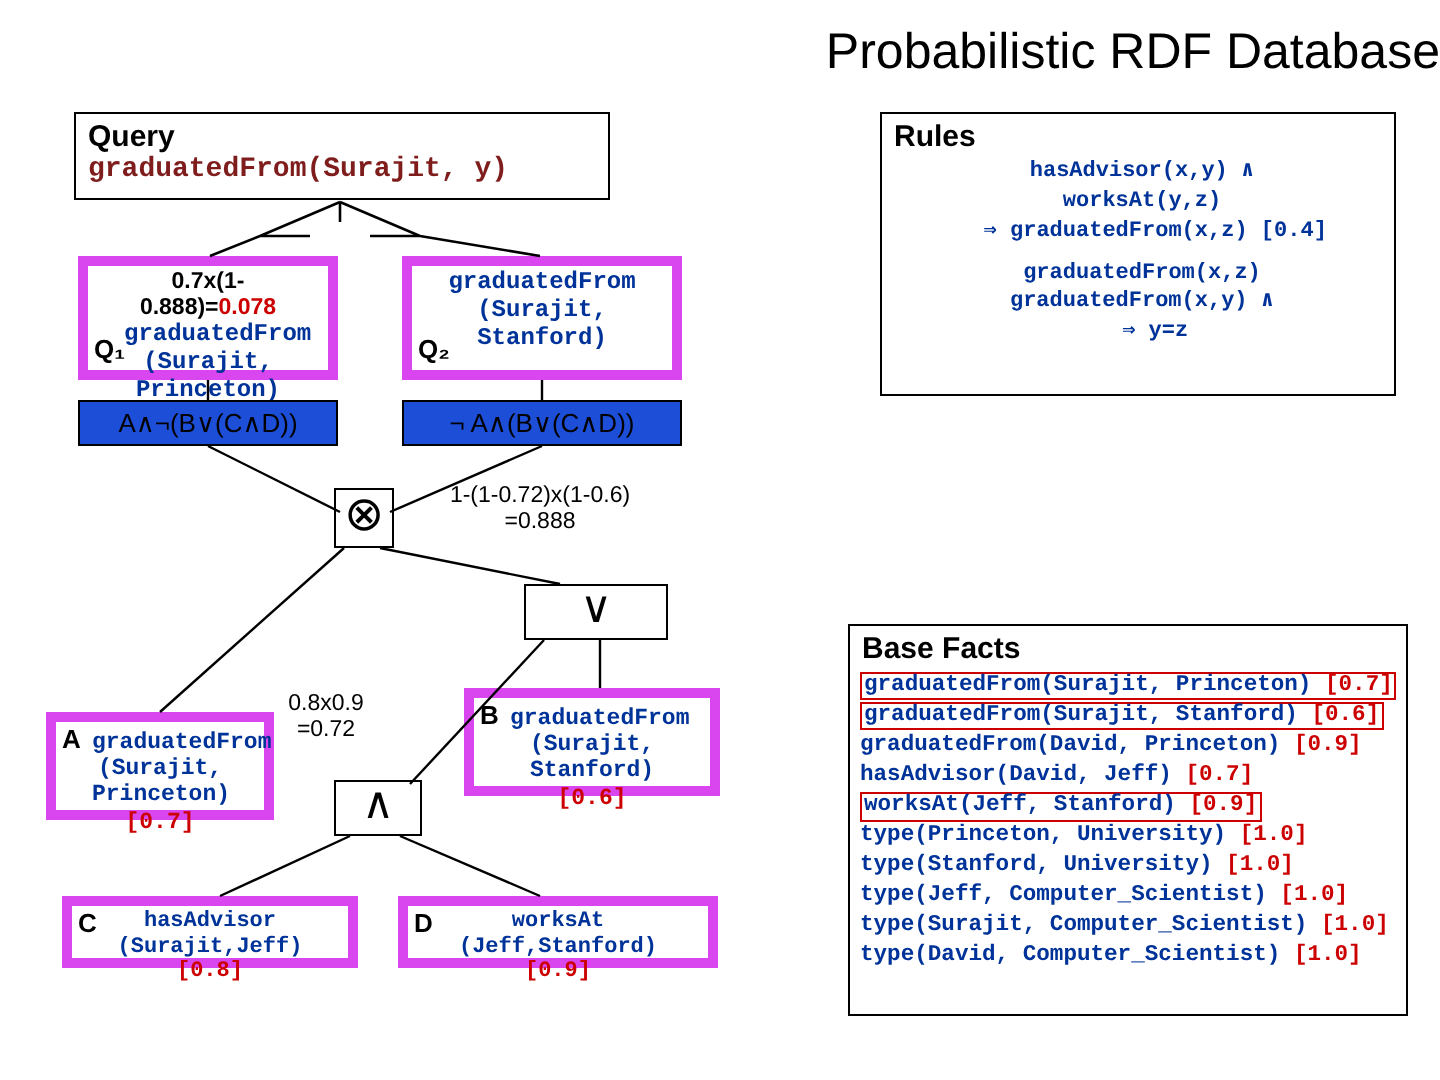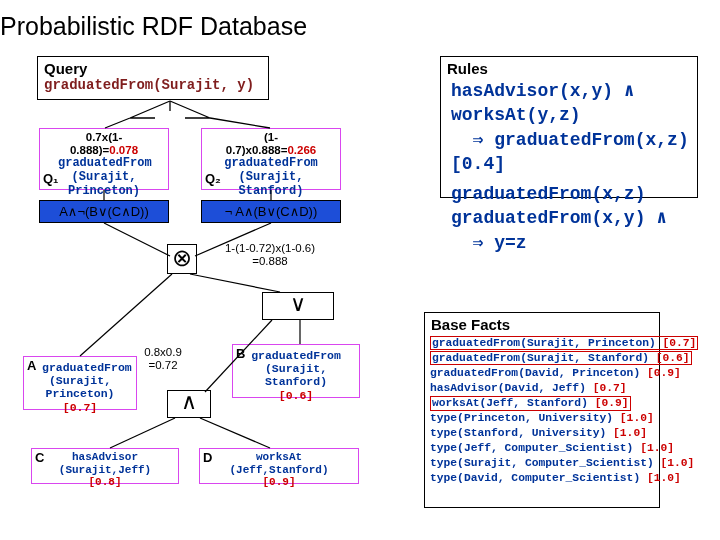--- a/index.html
+++ b/index.html
@@ -5,21 +5,21 @@
   * { box-sizing: border-box; margin: 0; padding: 0; }
   body {
     width: 720px;
     height: 540px;
     background: #fff;
     font-family: Arial, Helvetica, sans-serif;
     position: relative;
     overflow: hidden;
   }
   .title {
-    text-align: left;
+    text-align: right;
     font-size: 25px;
     padding-top: 12px;
     font-weight: normal;
   }
   .panel {
     position: absolute;
     border: 1px solid #000;
     background: #fff;
   }
   .panel-hdr {
@@ -30,39 +30,40 @@
   .query-body {
     font-family: "Courier New", monospace;
     font-weight: bold;
     color: #7f1d1d;
     font-size: 14px;
     padding: 0 6px 4px 6px;
   }
   .rules-body {
     font-family: "Courier New", monospace;
     font-weight: bold;
-    font-size: 18px;
+    font-size: 11px;
     padding: 2px 6px 6px 10px;
     line-height: 1.35;
+    text-align: center;
   }
   .rules-body .kw { color: #003399; }
   .facts-body {
     font-family: "Courier New", monospace;
     font-weight: bold;
     font-size: 11.3px;
     padding: 2px 4px 4px 4px;
     line-height: 1.32;
     color: #003399;
   }
   .facts-body .row { white-space: nowrap; padding: 0 1px; }
   .facts-body .p { color: #cc0000; }
   .facts-body .hl { border: 1.5px solid #cc0000; display: inline-block; padding: 0 1px; line-height: 1.1; margin: 0.5px 0; }
   .node {
     position: absolute;
-    border: 1px solid #d946ef;
+    border: 5px solid #d946ef;
     background: #fff;
     font-size: 11.5px;
     text-align: center;
     line-height: 1.15;
     padding: 2px 18px;
   }
   .node .calc { font-weight: bold; }
   .node .hlnum { color: #cc0000; }
   .node .pred { font-family: "Courier New", monospace; font-weight: bold; color: #003399; font-size: 12px;}
   .node .q { position: absolute; left: 3px; bottom: 2px; font-weight: bold; font-size: 13px; }
@@ -90,39 +91,39 @@
     text-align: center;
     line-height: 1.15;
   }
   svg.edges { position: absolute; left: 0; top: 0; pointer-events: none; }
 </style>
 </head>
 <body>
 
 <div class="title">Probabilistic RDF Database</div>
 
-<div class="panel" style="left:37px; top:56px; width:232px; height:44px;">
+<div class="panel" style="left:37px; top:56px; width:268px; height:44px;">
   <div class="panel-hdr">Query</div>
   <div class="query-body">graduatedFrom(Surajit, y)</div>
 </div>
 
 <div class="panel" style="left:424px; top:56px; width:258px; height:142px;margin-left:16px;">
   <div class="panel-hdr">Rules</div>
   <div class="rules-body">
     <div><span class="kw">hasAdvisor(x,y) ∧</span></div>
     <div><span class="kw">worksAt(y,z)</span></div>
     <div>&nbsp;&nbsp;<span class="kw">⇒ graduatedFrom(x,z) [0.4]</span></div>
     <div style="height:6px"></div>
     <div><span class="kw">graduatedFrom(x,z)</span></div>
     <div><span class="kw">graduatedFrom(x,y) ∧</span></div>
     <div>&nbsp;&nbsp;<span class="kw">⇒ y=z</span></div>
   </div>
 </div>
 
-<div class="panel" style="left:424px; top:312px; width:236px; height:196px;">
+<div class="panel" style="left:424px; top:312px; width:280px; height:196px;">
   <div class="panel-hdr">Base Facts</div>
   <div class="facts-body" id="facts-body">
       <div class="row"><span class="hl">graduatedFrom(Surajit, Princeton) <span class="p">[0.7]</span></span></div>
       <div class="row"><span class="hl">graduatedFrom(Surajit, Stanford) <span class="p">[0.6]</span></span></div>
       <div class="row">graduatedFrom(David, Princeton) <span class="p">[0.9]</span></div>
       <div class="row">hasAdvisor(David, Jeff) <span class="p">[0.7]</span></div>
       <div class="row"><span class="hl">worksAt(Jeff, Stanford) <span class="p">[0.9]</span></span></div>
       <div class="row">type(Princeton, University) <span class="p">[1.0]</span></div>
       <div class="row">type(Stanford, University) <span class="p">[1.0]</span></div>
       <div class="row">type(Jeff, Computer_Scientist) <span class="p">[1.0]</span></div>
@@ -131,21 +132,20 @@
     </div>
 </div>
 
 <div class="node" style="left:39px; top:128px; width:130px; height:62px;">
   <div class="calc"><span>0.7x(1-0.888)=</span><span class="hlnum">0.078</span></div>
   <div class="pred" id="q1pred">graduatedFrom<br>(Surajit,<br>Princeton)</div>
   <div class="q">Q₁</div>
 </div>
 
 <div class="node" style="left:201px; top:128px; width:140px; height:62px;">
-  <div class="calc"><span>(1-0.7)x0.888=</span><span class="hlnum">0.266</span></div>
   <div class="pred" id="q2pred">graduatedFrom<br>(Surajit,<br>Stanford)</div>
   <div class="q">Q₂</div>
 </div>
 
 <div class="formula" style="left:39px; top:200px; width:130px;">A∧¬(B∨(C∧D))</div>
 <div class="formula" style="left:201px; top:200px; width:140px;">¬ A∧(B∨(C∧D))</div>
 
 <div class="op" style="left:167px; top:244px; width:30px; height:30px; font-size:24px; padding-top:1px;">⊗</div>
 
 <div class="calc-free" style="left:210px; top:242px; width:120px;" id="calcor">1-(1-0.72)x(1-0.6)<br>=0.888</div>

